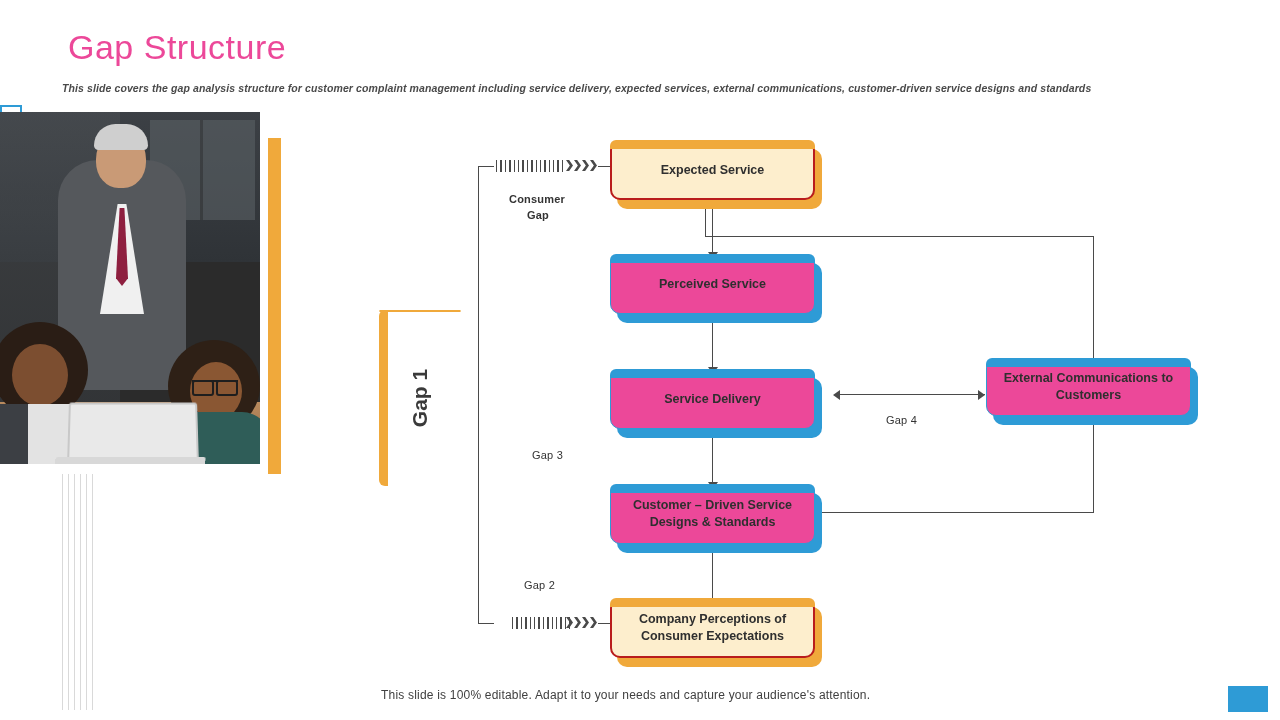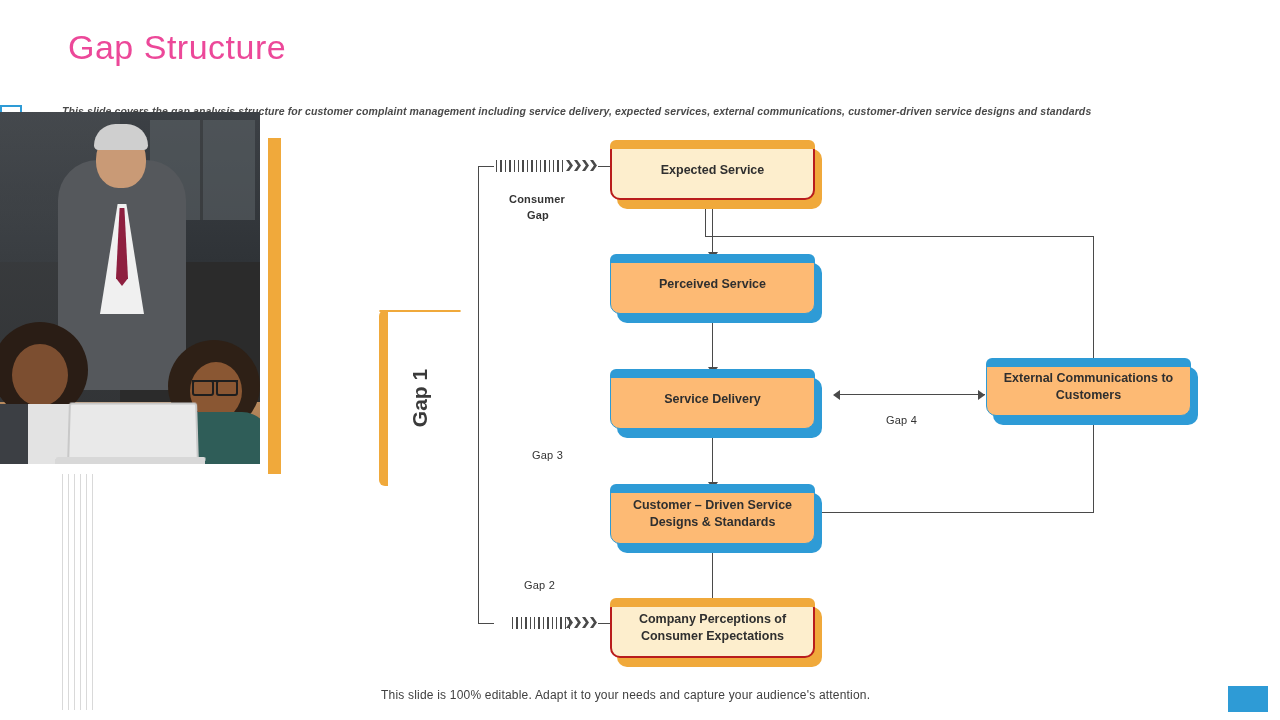--- a/index.html
+++ b/index.html
@@ -9,21 +9,21 @@
     overflow:hidden;position:relative;
   }
   
   .title{
     position:absolute;left:68px;top:28px;
     font-size:34px;color:#ec4899;font-weight:400;letter-spacing:0.5px;
   }
   .subtitle{
     position:absolute;left:62px;top:82px;width:1100px;
     font-size:10.5px;color:#4a4a4a;font-style:italic;font-weight:600;
-    letter-spacing:0.1px;white-space:nowrap;margin-top:23px;
+    letter-spacing:0.1px;white-space:nowrap;
   }
   
   .blue-square{
     position:absolute;left:0px;top:105px;width:22px;height:22px;
     border:2px solid #2e9bd6;background:#ffffff;box-sizing:border-box;
   }
   
   .photo{
     position:absolute;left:0px;top:112px;width:260px;height:352px;
     background:#2b2b2b;overflow:hidden;
@@ -72,21 +72,21 @@
     position:absolute;left:0;top:0;width:100%;height:100%;
     border-radius:10px;box-sizing:border-box;
     display:flex;align-items:center;justify-content:center;text-align:center;
     font-size:12.5px;font-weight:bold;color:#2f2f2f;line-height:1.35;padding:0 10px;
   }
   .node .cap{
     position:absolute;left:0;top:0;width:100%;height:9px;border-radius:6px 6px 0 0;
   }
   
   .blue .shadow{background:#2e9bd6;}
-  .blue .body{background:#fdba74;border:1px solid #2e9bd6;}
+  .blue .body{background:#ec4899;border:1px solid #2e9bd6;}
   .blue .cap{background:#2e9bd6;}
   
   .orange .shadow{background:#f0a93b;}
   .orange .body{background:#fdeecd;border:2px solid #b91c1c;}
   .orange .cap{background:#f0a93b;}
   
   .gap1{position:absolute;left:379px;top:310px;width:82px;height:176px;}
   .gap1 .shadow{background:#f0a93b;left:-7px;top:8px;border-radius:10px;}
   .gap1 .body{background:#fdeecd;border:1px solid #f0a93b;border-radius:10px;}
   .gap1 .cap{position:absolute;left:0;top:0;width:9px;height:100%;background:#f0a93b;border-radius:6px 0 0 6px;}

